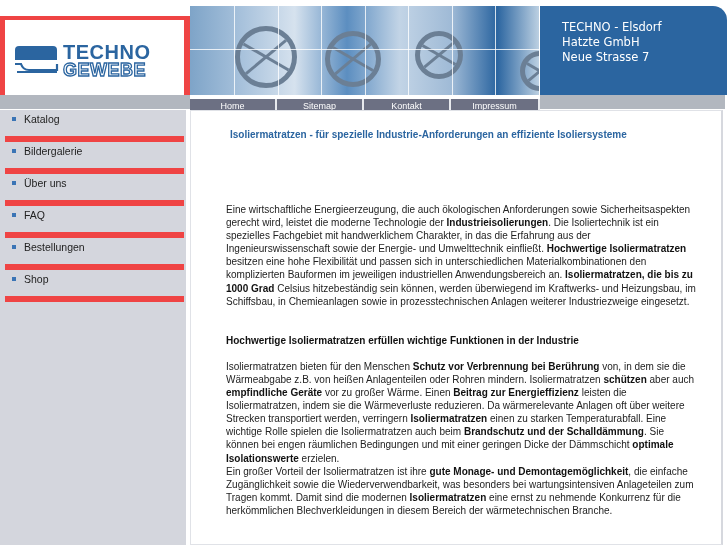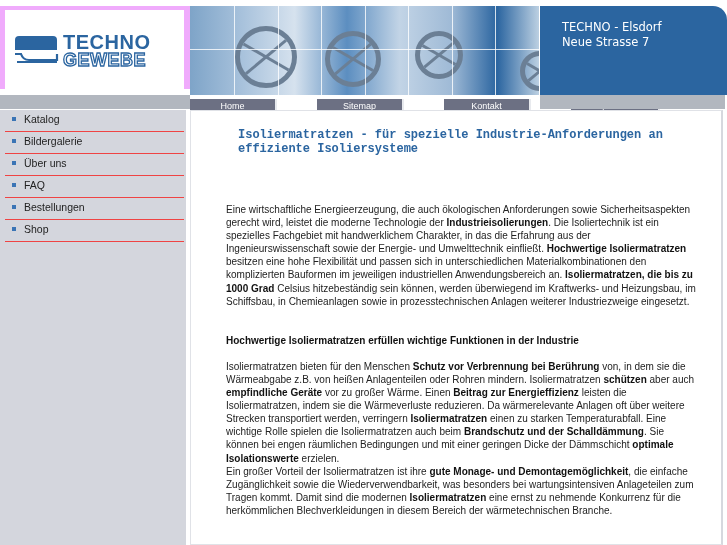--- a/index.html
+++ b/index.html
@@ -2,22 +2,22 @@
 <html><head>
   <meta charset="utf-8">
   <style>
     html, body { margin:0; padding:0; }
     body {
       width:727px; height:545px; overflow:hidden; background:#ffffff;
       font-family:"Liberation Sans", sans-serif; position:relative;
     }
     .header { position:absolute; left:0; top:0; width:727px; height:95px; }
     .logo-box {
-      position:absolute; left:0; top:6px; width:190px; height:83px;
-      background:#f0abfc; box-sizing:border-box;
+      position:absolute; left:0; top:16px; width:190px; height:83px;
+      background:#ef4444; box-sizing:border-box;
     }
     .logo-inner {
       position:absolute; left:5px; top:4px; width:179px; height:80px;
       background:#ffffff;
     }
     .logo-svg { position:absolute; left:10px; top:22px; }
     .photo-strip {
       position:absolute; left:190px; top:6px; width:349px; height:89px;
       background:linear-gradient(90deg,#7ea4c8 0%,#a8c2dc 15%,#d6e2ee 30%,#5c8ec0 45%,#c2d4e6 60%,#9fbad6 75%,#2b65a0 88%,#bcd0e2 100%);
       overflow:hidden;
@@ -33,44 +33,44 @@
     .wheel::after { transform:translate(-50%,-50%) rotate(-40deg); }
     .address-box {
       position:absolute; left:540px; top:6px; width:187px; height:89px;
       background:#2b65a0; border-top-right-radius:14px;
       color:#ffffff; font-family:"DejaVu Sans", sans-serif; font-size:11.5px; line-height:15px;
       padding:14px 0 0 22px; box-sizing:border-box;
     }
     .address-box div { white-space:nowrap; }
     .navbar { position:absolute; left:0; top:95px; width:727px; height:14px; }
     .nav-left { position:absolute; left:0; top:0; width:190px; height:14px; background:#b2b7bf; }
-    .nav-tabs { position:absolute; left:190px; top:4px; height:14px; display:flex;gap:40px; }
+    .nav-tabs { position:absolute; left:190px; top:4px; height:14px; display:flex; }
     .nav-tab {
       height:14px; background:#6c7083; color:#ffffff; font-size:9px; line-height:14px;
       text-align:center; border-right:2px solid #e8eaee; box-sizing:border-box; cursor:pointer;
     }
     .nav-right { position:absolute; left:540px; top:0; width:185px; height:14px; background:#b2b7bf; }
     .sidebar {
       position:absolute; left:0; top:110px; width:186px; height:435px; background:#d4d6dd;
     }
     .side-item {
-      position:relative; height:22px; margin:0 0 0 5px; width:179px;
-      border-bottom:1px solid #ef4444; font-size:10.5px; color:#222222; line-height:19px;
+      position:relative; height:32px; margin:0 0 0 5px; width:179px;
+      border-bottom:6px solid #ef4444; font-size:10.5px; color:#222222; line-height:19px;
       padding-left:19px; box-sizing:border-box; cursor:pointer;
     }
     .side-item .bullet {
       position:absolute; left:7px; top:7px; width:4px; height:4px; background:#3a74b5;
     }
     .content {
       position:absolute; left:190px; top:110px; width:533px; height:435px;
       border:1px solid #e0e2e7; border-right:2px solid #d6d8de; box-sizing:border-box; background:#ffffff;
     }
     .content-title {
-      position:absolute; left:47px; top:17px; width:440px;
-      color:#2b65a0; font-weight:bold; font-size:12px; line-height:14px;font-family:Liberation Mono, monospace;
+      position:absolute; left:39px; top:17px; width:440px;
+      color:#2b65a0; font-weight:bold; font-size:10px; line-height:14px;
     }
     .content-text {
       position:absolute; left:35px; top:92px; width:470px;
       font-size:10px; line-height:13.1px; color:#222222;
     }
     .content-text p { margin:0; }
     .content-text b { color:#111111; }
     .spacer { height:26px; }
     .spacer-s { height:13px; }
   </style>
@@ -102,20 +102,21 @@
       <div class="v" style="left:175px"></div>
       <div class="v" style="left:218px"></div>
       <div class="v" style="left:262px"></div>
       <div class="v" style="left:305px"></div>
       <div class="h" style="top:43px"></div>
     </div>
   </div>
 
   <div class="address-box">
     <div>TECHNO - Elsdorf</div>
+    <div>Hatzte GmbH</div>
     <div>Neue Strasse 7</div>
   </div>
 </div>
 
 <div class="navbar">
   <div class="nav-left"></div>
   <div class="nav-tabs">
     <a class="nav-tab" style="width:87px">Home</a>
     <a class="nav-tab" style="width:87px">Sitemap</a>
     <a class="nav-tab" style="width:87px">Kontakt</a>

